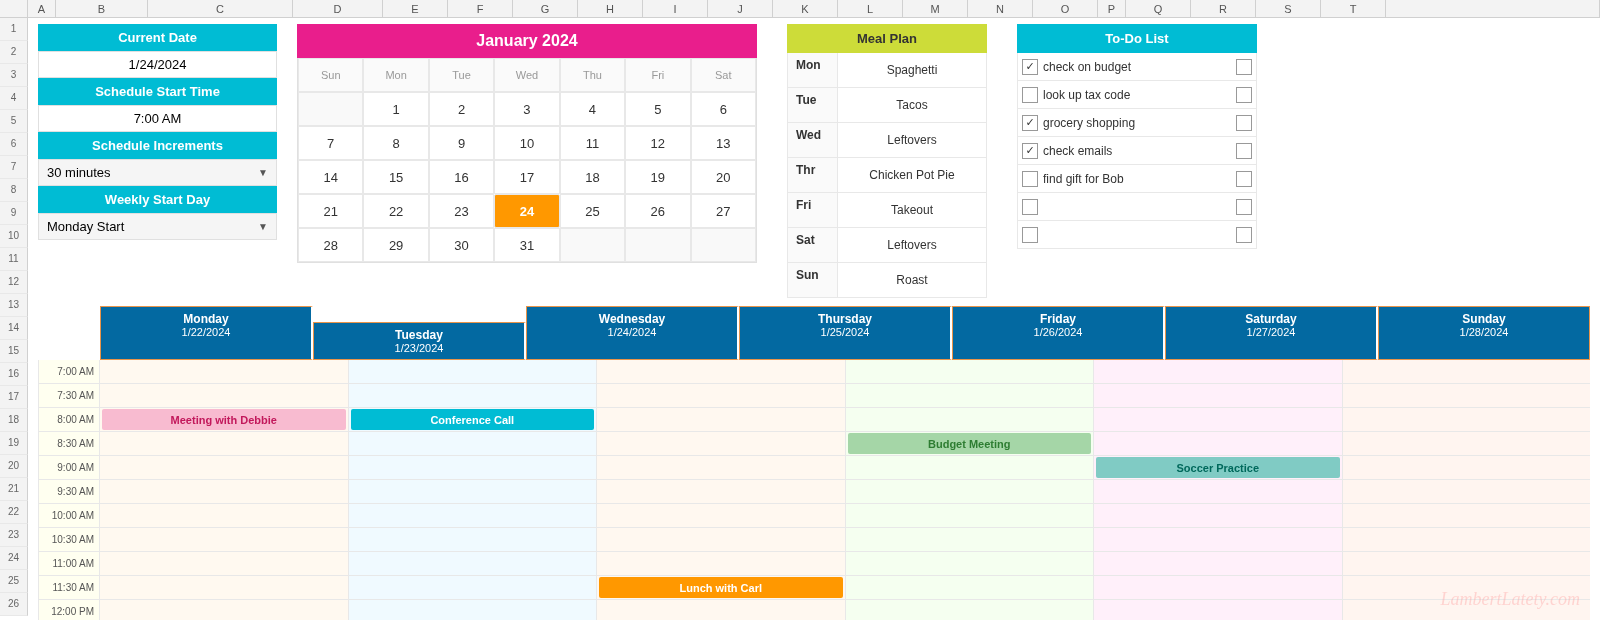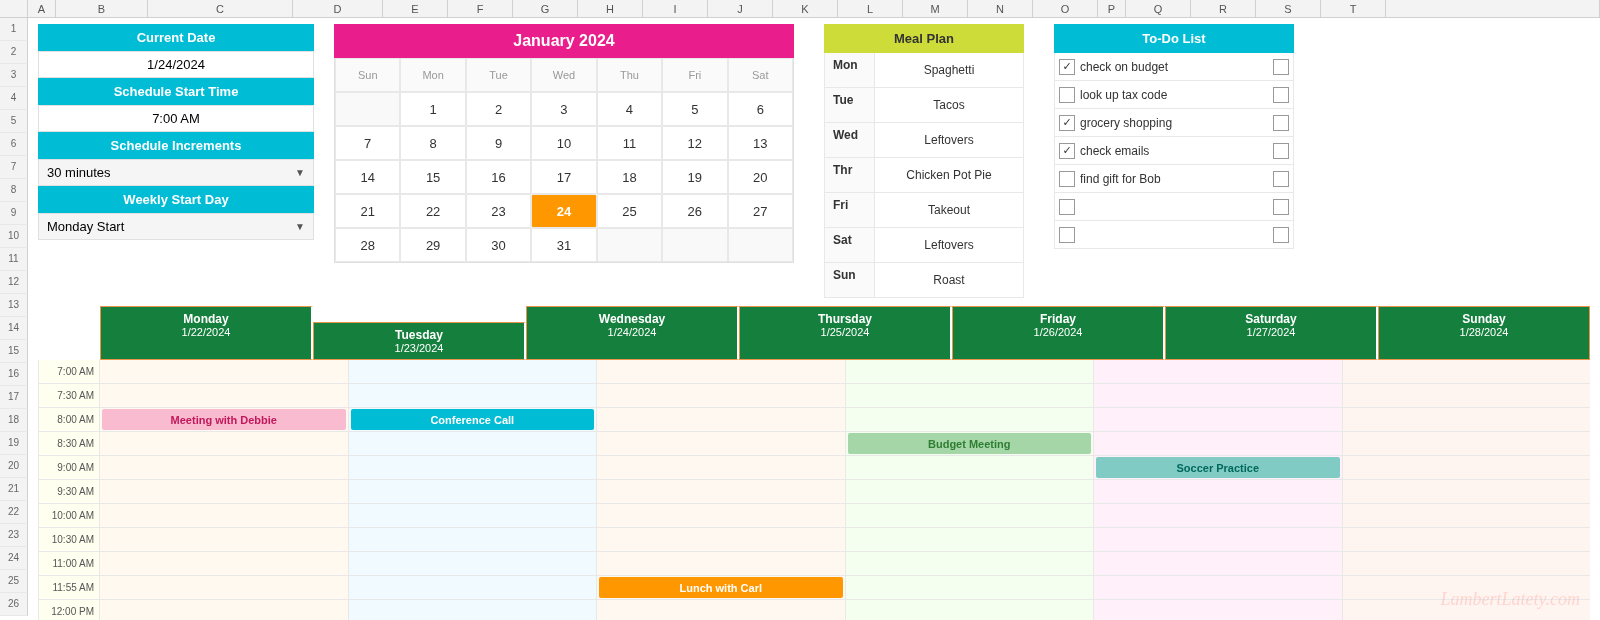--- a/index.html
+++ b/index.html
@@ -52,21 +52,21 @@
     
     .top-section {
       display: flex;
       gap: 0;
       padding: 6px 10px 4px 10px;
       align-items: flex-start;
     }
 
     
     .left-panel {
-      width: 276px;
+      width: 239px;
       margin-right: 20px;
     }
 
     .panel-header {
       background: #00bcd4;
       color: white;
       text-align: center;
       padding: 6px 8px;
       font-weight: bold;
       font-size: 13px;
@@ -243,21 +243,21 @@
       flex-shrink: 0;
     }
 
     
     .schedule-section {
       padding: 4px 10px 0 10px;
       flex: 1;
     }
 
     .schedule-day-header {
-      background: #15803d;
+      background: #0369a1;
       color: white;
       text-align: center;
       padding: 5px 4px;
       font-size: 12px;
       font-weight: bold;
       border: 1px solid #e8944a;
     }
 
     .time-cell {
       height: 24px;
@@ -602,21 +602,21 @@
           <div style="width:62px; flex-shrink:0;">
             <div class="time-cell">7:00 AM</div>
             <div class="time-cell">7:30 AM</div>
             <div class="time-cell">8:00 AM</div>
             <div class="time-cell">8:30 AM</div>
             <div class="time-cell">9:00 AM</div>
             <div class="time-cell">9:30 AM</div>
             <div class="time-cell">10:00 AM</div>
             <div class="time-cell">10:30 AM</div>
             <div class="time-cell">11:00 AM</div>
-            <div class="time-cell">11:55 AM</div>
+            <div class="time-cell">11:30 AM</div>
             <div class="time-cell">12:00 PM</div>
           </div>
 
           <div style="flex:1; border-right:1px solid #e8e8e8;" class="day-col-0">
             <div class="schedule-cell"></div>
             <div class="schedule-cell"></div>
             <div class="schedule-cell" style="position:relative;">
               <div class="event-block event-pink">Meeting with Debbie</div>
             </div>
             <div class="schedule-cell"></div>

